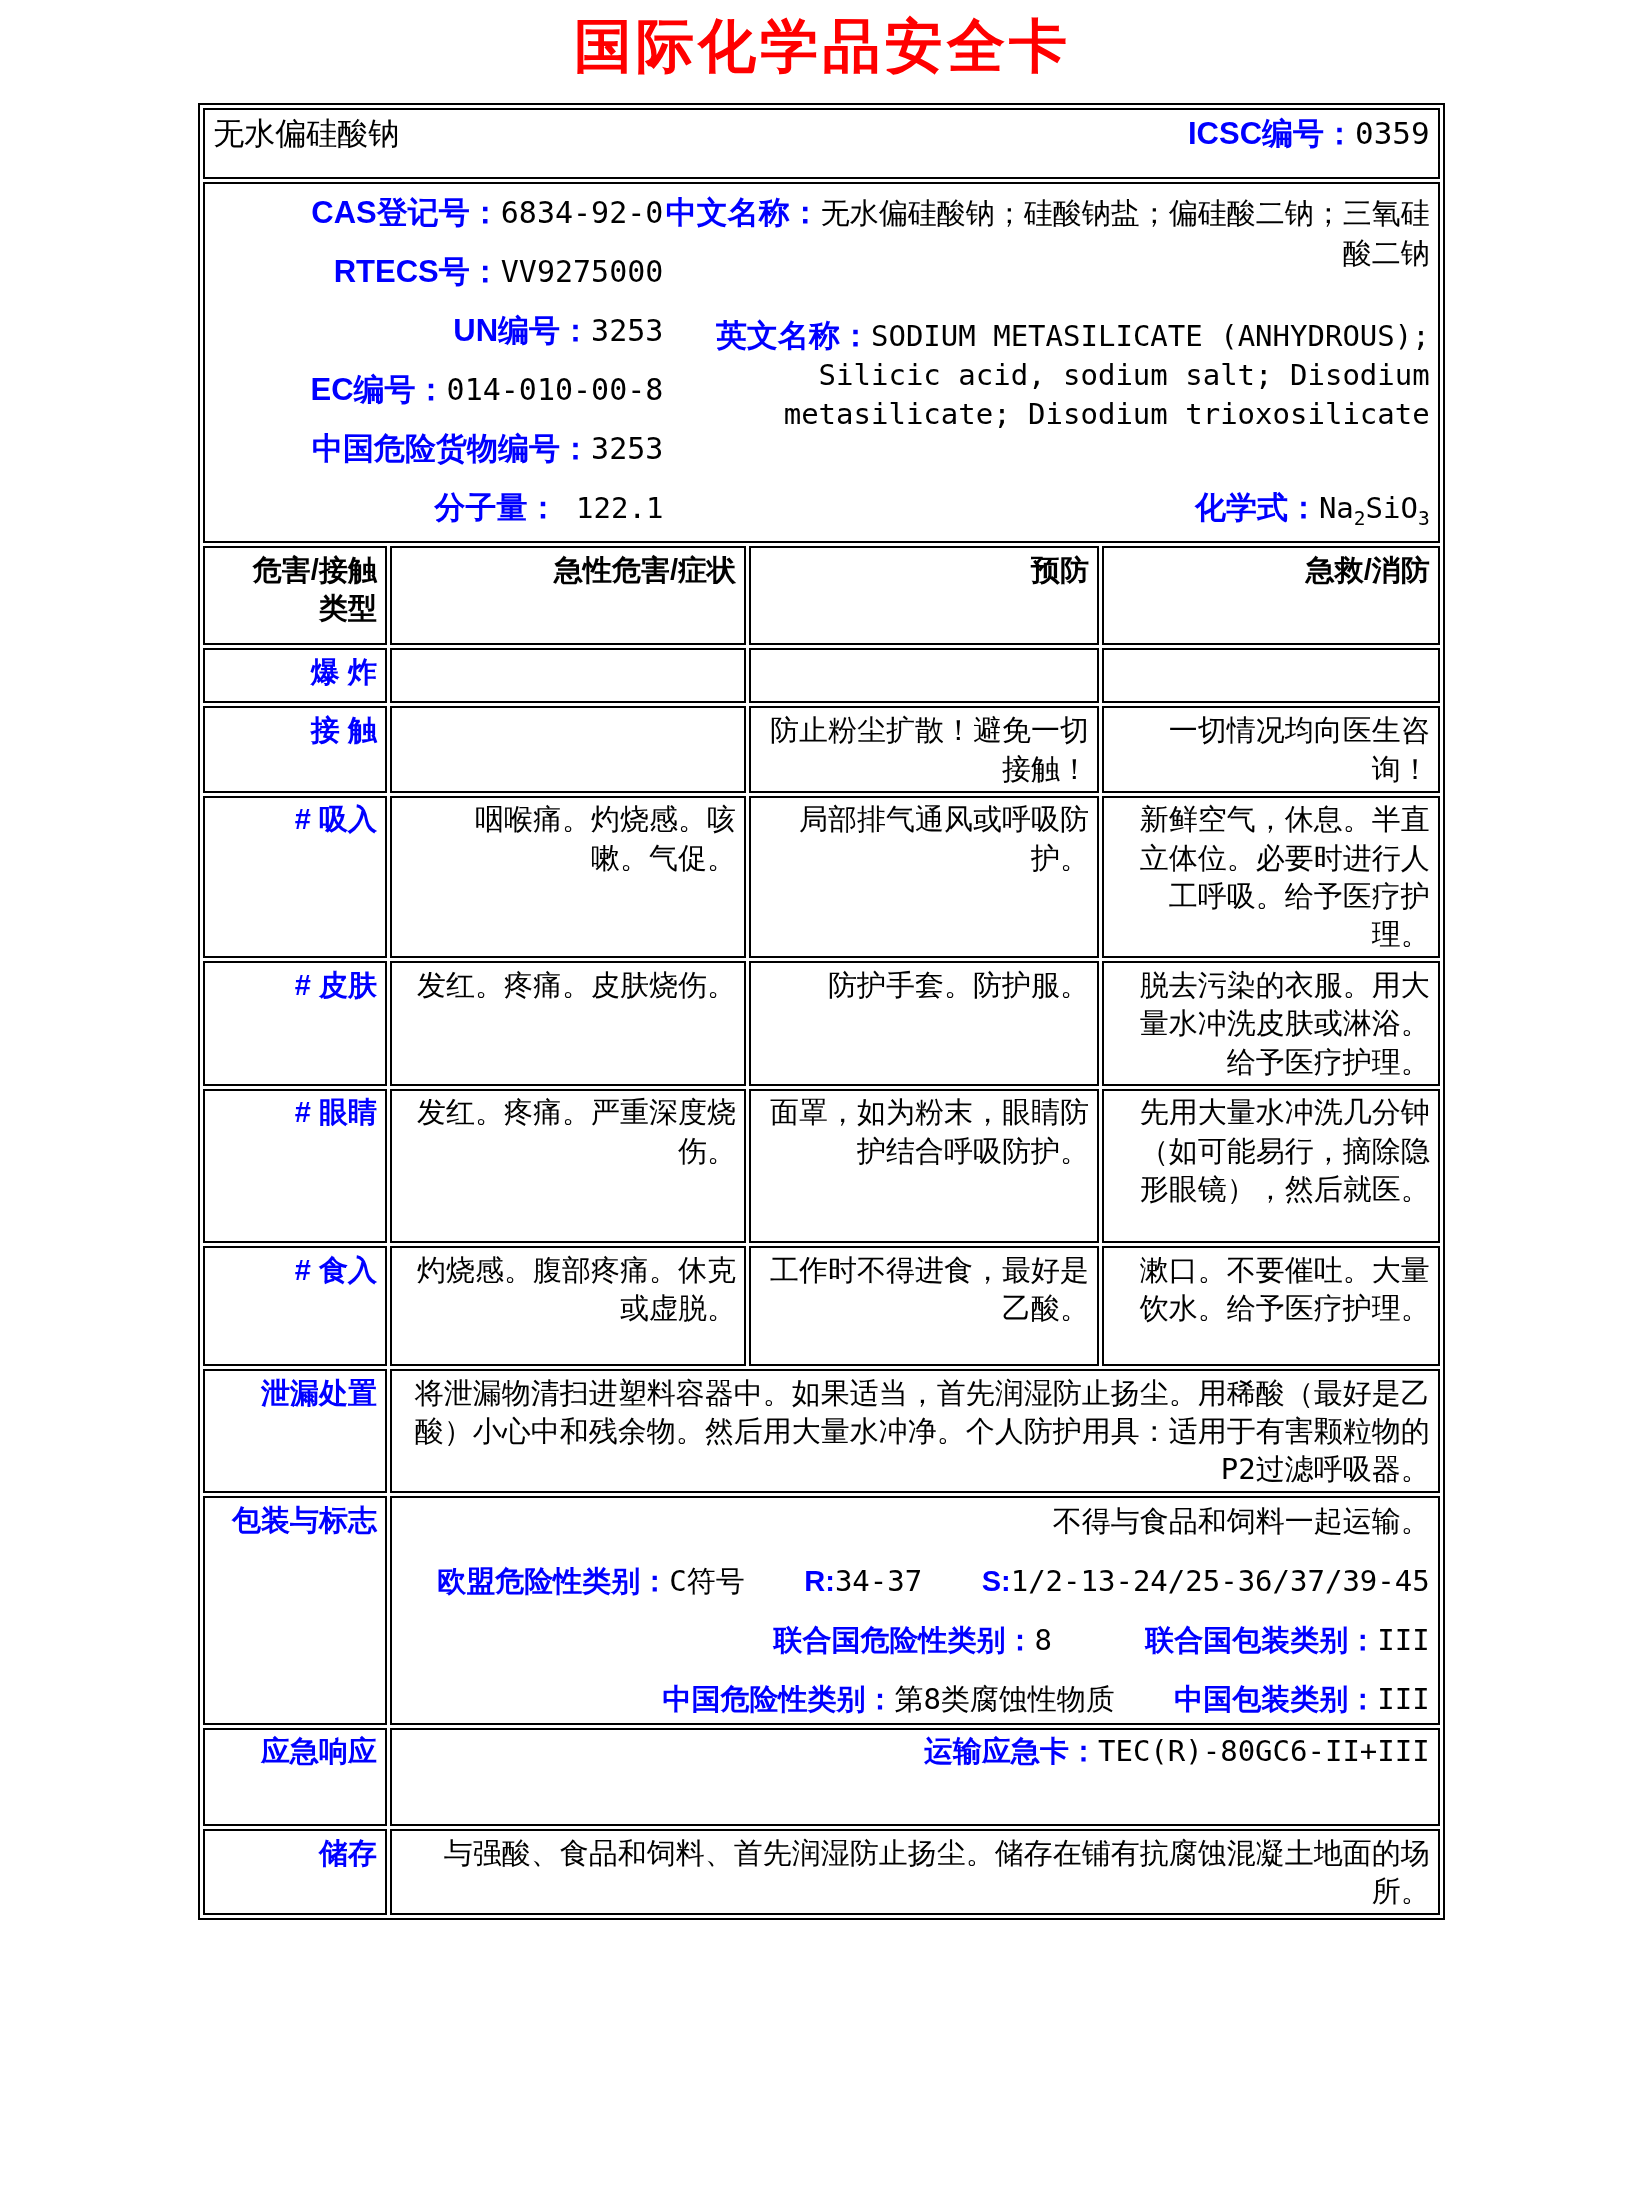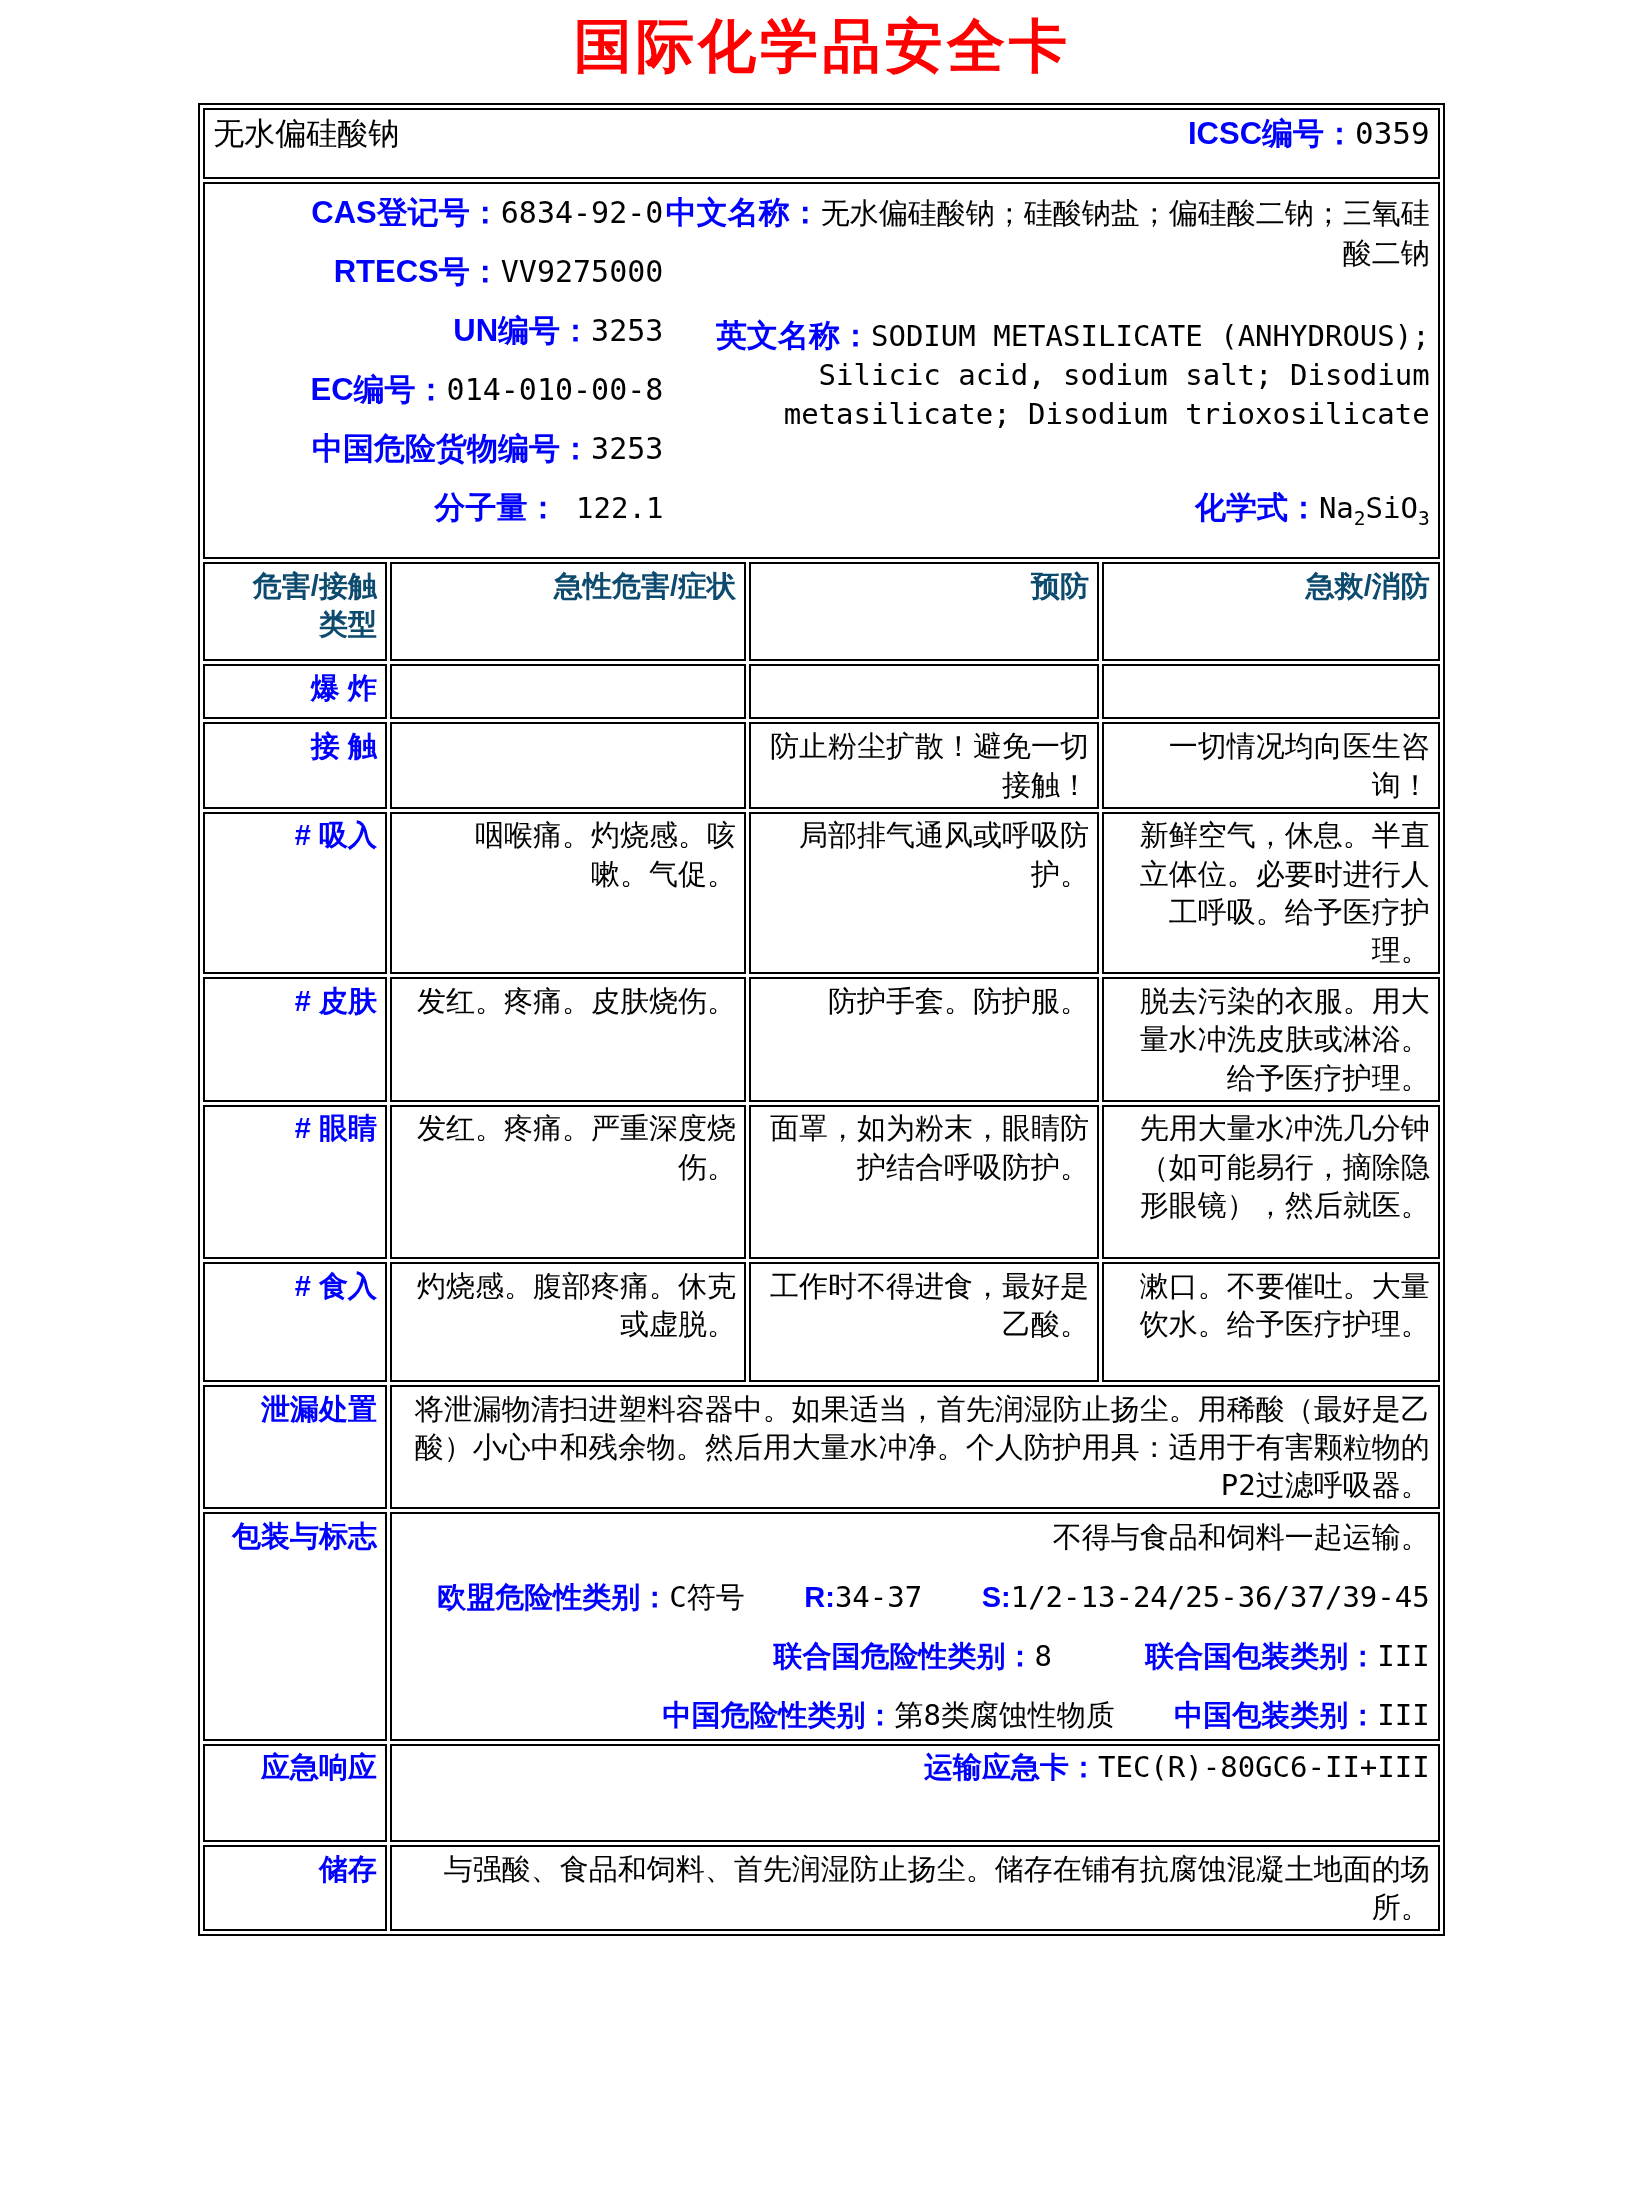--- a/index.html
+++ b/index.html
@@ -56,21 +56,21 @@
     text-align: center;
     vertical-align: middle;
     color: #0000ff;
     font-weight: bold;
     font-family: "Liberation Sans", sans-serif;
     font-size: 32px;
   }
   td.hdr {
     text-align: center;
     vertical-align: middle;
-    color: #0c4a6e;
+    color: #000000;
     font-weight: bold;
     font-family: "Liberation Sans", sans-serif;
     font-size: 32px;
     white-space: pre-line;
   }
   
   tr.h-top    > td { height: 61px; }
   tr.h-id     > td { height: 332px; }
   tr.h-hdr    > td { height: 89px; }
   tr.h-fire   > td { height: 71px; }
@@ -101,21 +101,21 @@
     height: 100%;
   }
   .id-grid { display: flex; }
   .id-left  { width: 37%; }
   .id-right { width: 63%; }
   .id-line { margin: 7px 0 18px 0; font-size: 30px; }
   .id-line .lbl { font-size: 31px; }
   .name-block { margin: 7px 0 0 0; }
   .name-block .lbl { font-size: 31px; }
   .name-block.en { margin-top: 43px; }
-  .mw-row { display: flex; margin-bottom: 23px; }
+  .mw-row { display: flex; margin-bottom: 7px; }
   .mw-left  { width: 37%; }
   .mw-right { width: 63%; }
   .mw-row .lbl { font-size: 31px; }
   sub.fsub { font-size: 19.5px; }
 
   .pack-line { margin: 1.4px 0 21px 0; }
   .pack-line:last-child { margin-bottom: 1.4px; }
   .gap-md { margin-left: 42px; }
   .gap-lg { margin-left: 76px; }
 </style>

